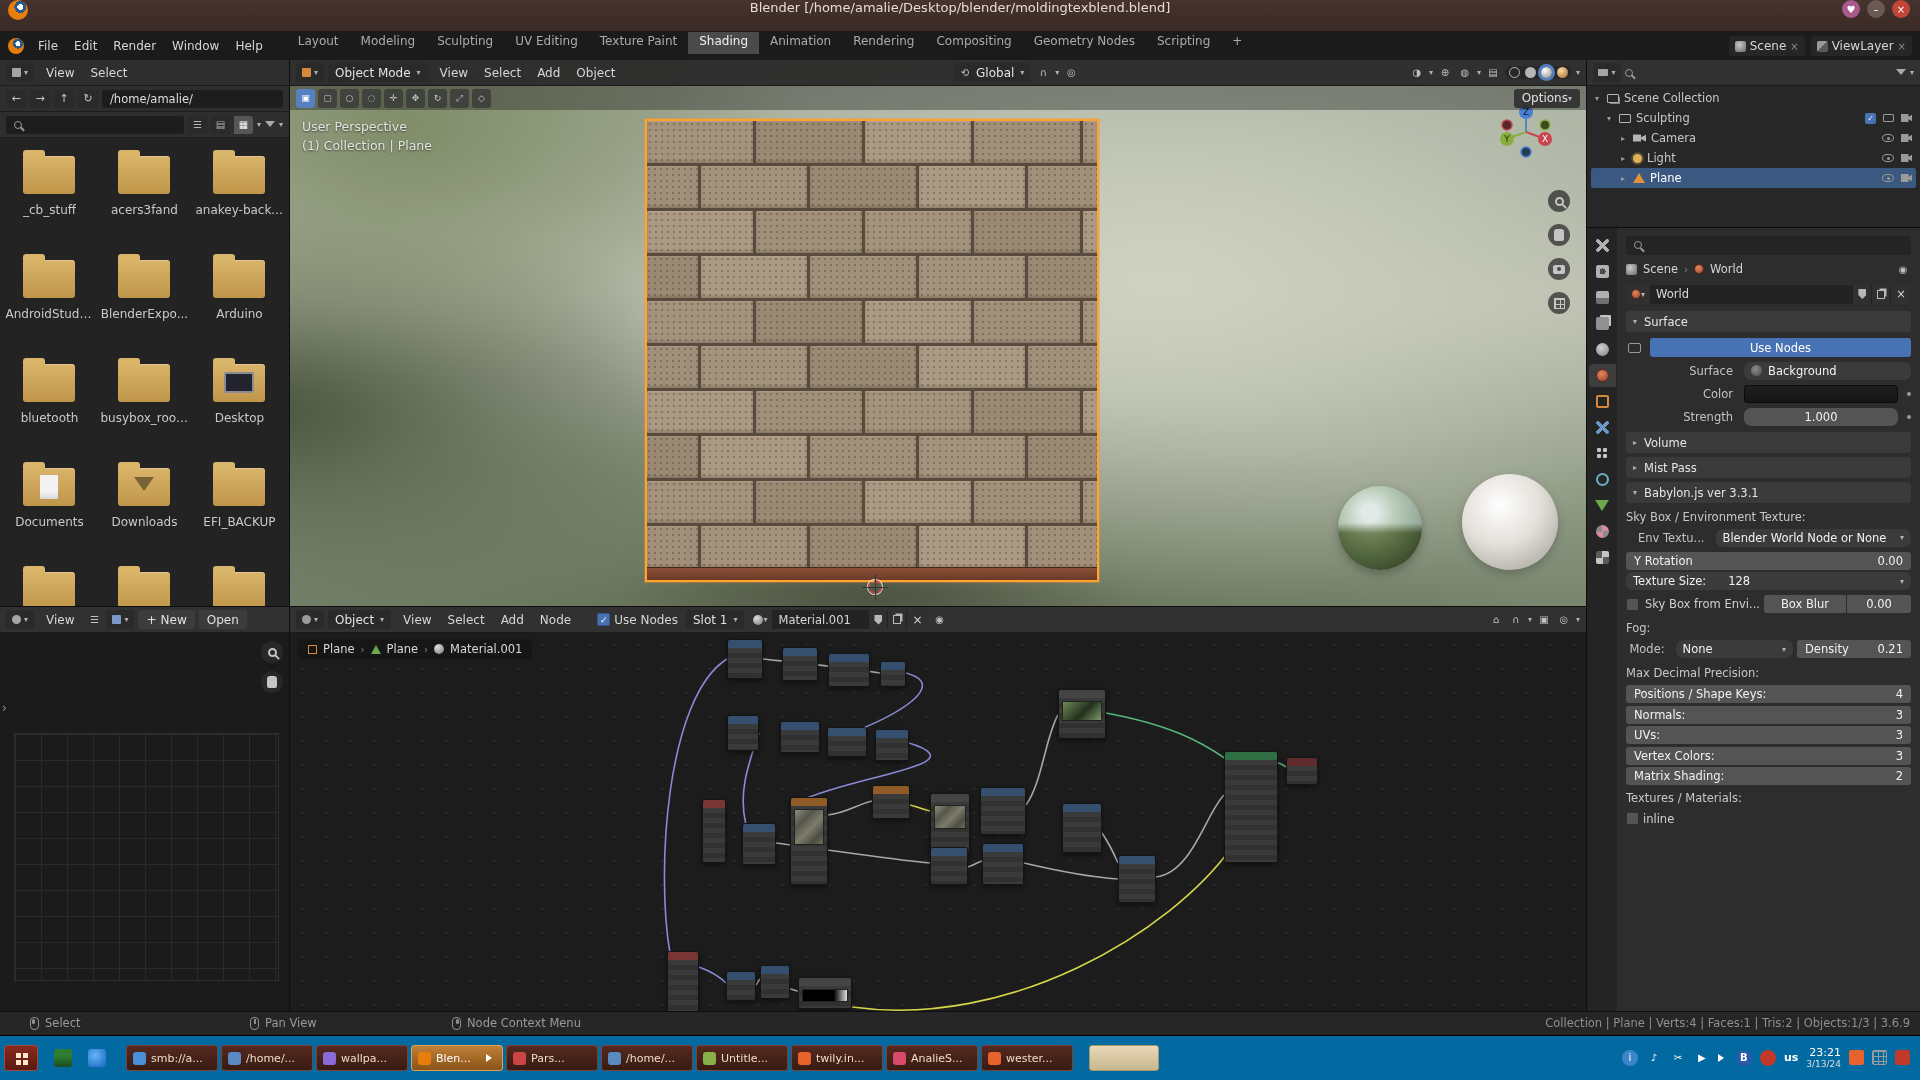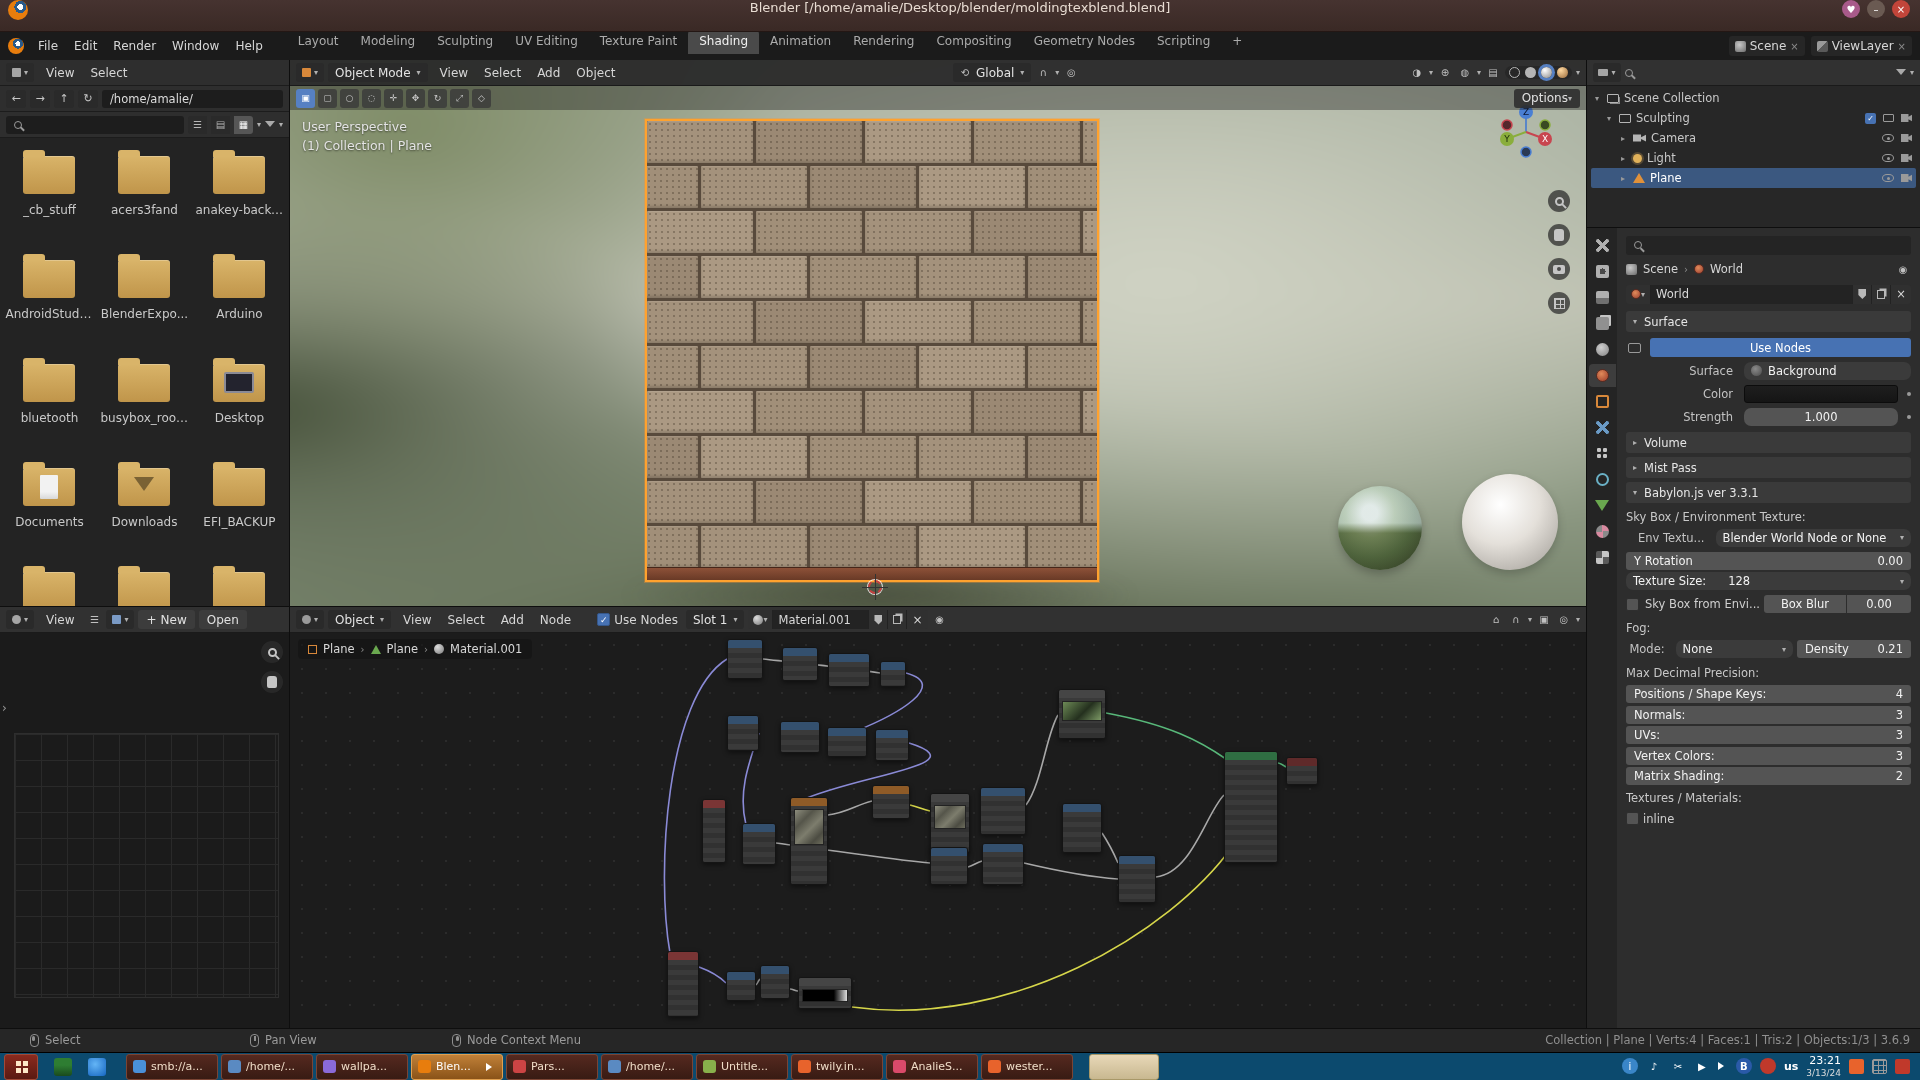--- a/index.html
+++ b/index.html
@@ -197,21 +197,21 @@
 .hint{position:absolute;top:4px;display:flex;align-items:center}
 .hint0{left:30px}.hint1{left:250px}.hint2{left:452px}
 .mouse{position:relative;width:9px;height:13px;border:1px solid #8f8f8f;border-radius:4px;display:inline-block;margin-right:6px}
 .mouse i{position:absolute;background:#8f8f8f;display:block}
 .mouse.left i{left:1px;top:1px;width:3px;height:5px;border-radius:2px}
 .mouse.middle i{left:3px;top:1px;width:2px;height:5px}
 .mouse.right i{right:1px;top:1px;width:3px;height:5px;border-radius:2px}
 .stats{position:absolute;right:10px;top:4px;color:#8f8f8f}
 
 
-.taskbar{height:28px;background:#0c4a6e;border-top:1px solid #000;display:flex;align-items:center;gap:16px;padding:0 4px;flex:none}
+.taskbar{height:45px;background:#0369a1;border-top:1px solid #000;display:flex;align-items:center;gap:16px;padding:0 4px;flex:none}
 .tb-launch{width:34px;height:26px;background:linear-gradient(#8a2a1e,#5a1a12);border:1px solid #a04a38;border-radius:3px;display:flex;align-items:center;justify-content:center}
 .grid4{position:relative;width:5px;height:5px;background:#ffe8c8;box-shadow:7px 0 #ffe8c8,0 7px #ffe8c8,7px 7px #ffe8c8;margin:-6px 6px 0 0}
 .tb-mini{width:18px;height:18px;border-radius:3px;flex:none}
 .tb-apps{display:flex;gap:3px;margin-left:4px}
 .tbapp{width:92px;height:26px;background:linear-gradient(#55291f,#381b13);border:1px solid #7a4434;border-radius:3px;display:flex;align-items:center;gap:5px;padding:0 6px;color:#f0ddc8;font-size:11px}
 .tbapp.active{background:linear-gradient(#c08038,#8a5318);border-color:#e0a050;color:#fff}
 .tbico{width:13px;height:13px;border-radius:3px;flex:none}
 .tblabel{white-space:nowrap;overflow:hidden;text-overflow:ellipsis}
 .tbspk{width:0;height:0;border:4px solid transparent;border-left:6px solid #fff;margin-left:auto;flex:none}
 .tb-blank{width:70px;height:26px;background:linear-gradient(#e8d8b8,#c8b890);border:1px solid #a89868;border-radius:3px}

